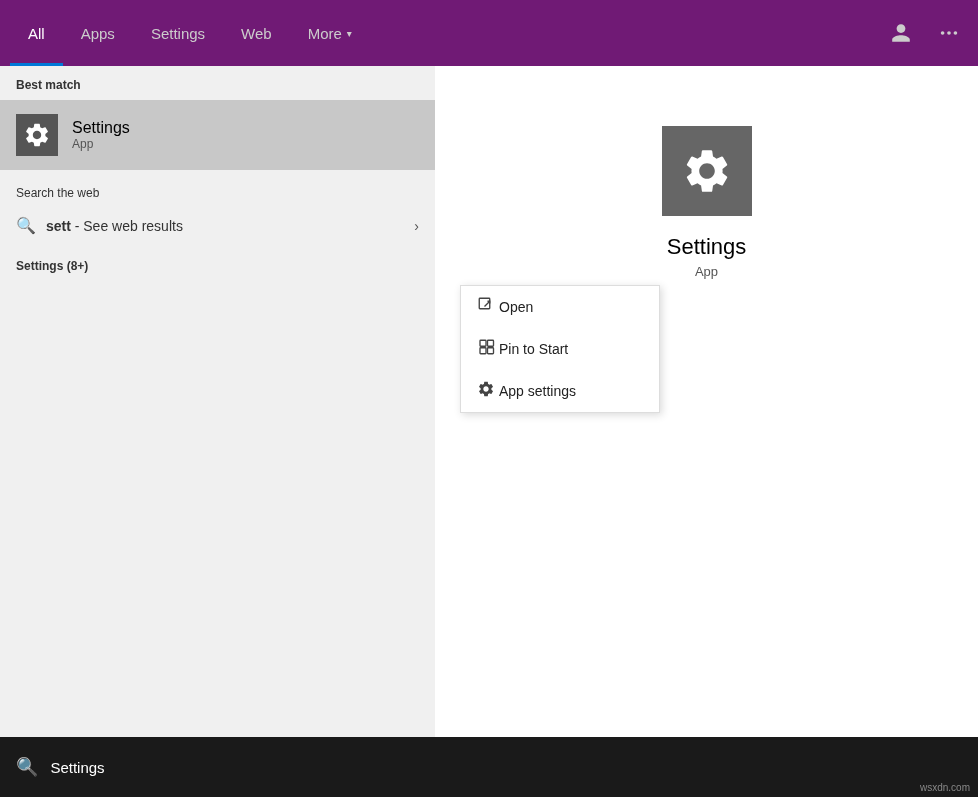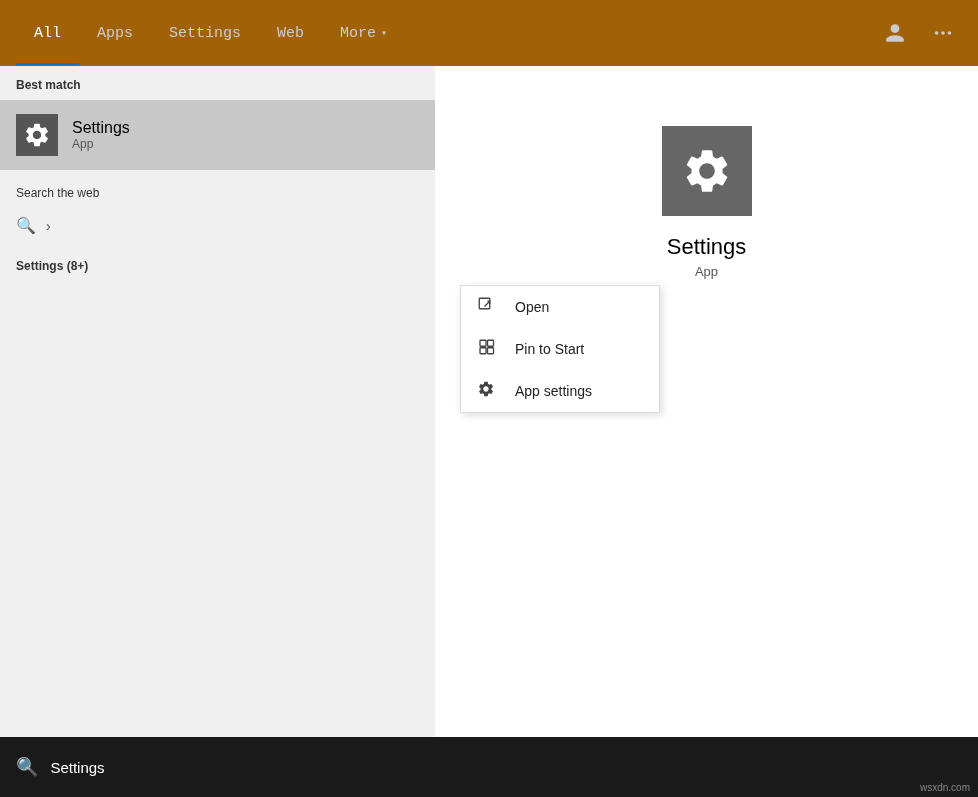--- a/index.html
+++ b/index.html
@@ -7,27 +7,26 @@
       width: 978px;
       height: 797px;
       font-family: 'Segoe UI', Arial, sans-serif;
       background: #f0f0f0;
       overflow: hidden;
       position: relative;
     }
 
     
     .top-nav {
-      background: #a16207;
+      background: #701a75;
       height: 66px;
       display: flex;
       align-items: center;
-      padding: 0 16px;
+      padding: 0 10px;
       position: relative;
-      font-family: Liberation Mono, monospace;
     }
     .nav-tabs {
       display: flex;
       align-items: center;
       height: 100%;
       flex: 1;
     }
     .nav-tab {
       color: #ccc;
       font-size: 15px;
@@ -202,21 +201,21 @@
       width: 200px;
       z-index: 100;
     }
     .context-menu-item {
       display: flex;
       align-items: center;
       padding: 10px 16px;
       cursor: pointer;
       font-size: 14px;
       color: #222;
-      gap: 20px;
+      gap: 4px;
     }
     .ctx-icon {
       font-size: 16px;
       color: #444;
       width: 18px;
       flex-shrink: 0;
     }
 
     
     .taskbar {
@@ -304,20 +303,23 @@
       <div class="item-info">
         <div class="item-name">Settings</div>
         <div class="item-type">App</div>
       </div>
     </div>
 
     <div class="search-web-label">Search the web</div>
 
     <div class="search-web-item">
       <span class="search-icon-sm">🔍</span>
+      <span class="search-text">
+        <span class="query">sett</span><span> - See web results</span>
+      </span>
       <span class="arrow-right">›</span>
     </div>
 
     <div class="settings-plus-label">Settings (8+)</div>
   </div>
 
   <div class="right-panel">
     <div class="app-icon-large">
       <svg width="52" height="52" viewBox="0 0 24 24" fill="white">
         <path d="M19.14 12.94c.04-.3.06-.61.06-.94s-.02-.64-.06-.94l2.03-1.58c.18-.14.23-.41.12-.61l-1.92-3.32c-.12-.22-.37-.29-.59-.22l-2.39.96c-.5-.38-1.03-.7-1.62-.94l-.36-2.54c-.04-.24-.24-.41-.48-.41h-3.84c-.24 0-.44.17-.47.41l-.36 2.54c-.59.24-1.13.57-1.62.94l-2.39-.96c-.22-.08-.47 0-.59.22l-1.91 3.32c-.12.21-.08.47.12.61l2.03 1.58c-.04.3-.07.62-.07.94s.03.64.07.94l-2.03 1.58c-.18.14-.23.41-.12.61l1.92 3.32c.12.22.37.29.59.22l2.39-.96c.5.38 1.03.7 1.62.94l.36 2.54c.04.24.24.41.48.41h3.84c.24 0 .44-.17.47-.41l.36-2.54c.59-.24 1.13-.56 1.62-.94l2.39.96c.22.08.47 0 .59-.22l1.92-3.32c.12-.22.07-.47-.12-.61l-2.03-1.58zM12 15.6c-1.98 0-3.6-1.62-3.6-3.6s1.62-3.6 3.6-3.6 3.6 1.62 3.6 3.6-1.62 3.6-3.6 3.6z"></path>

